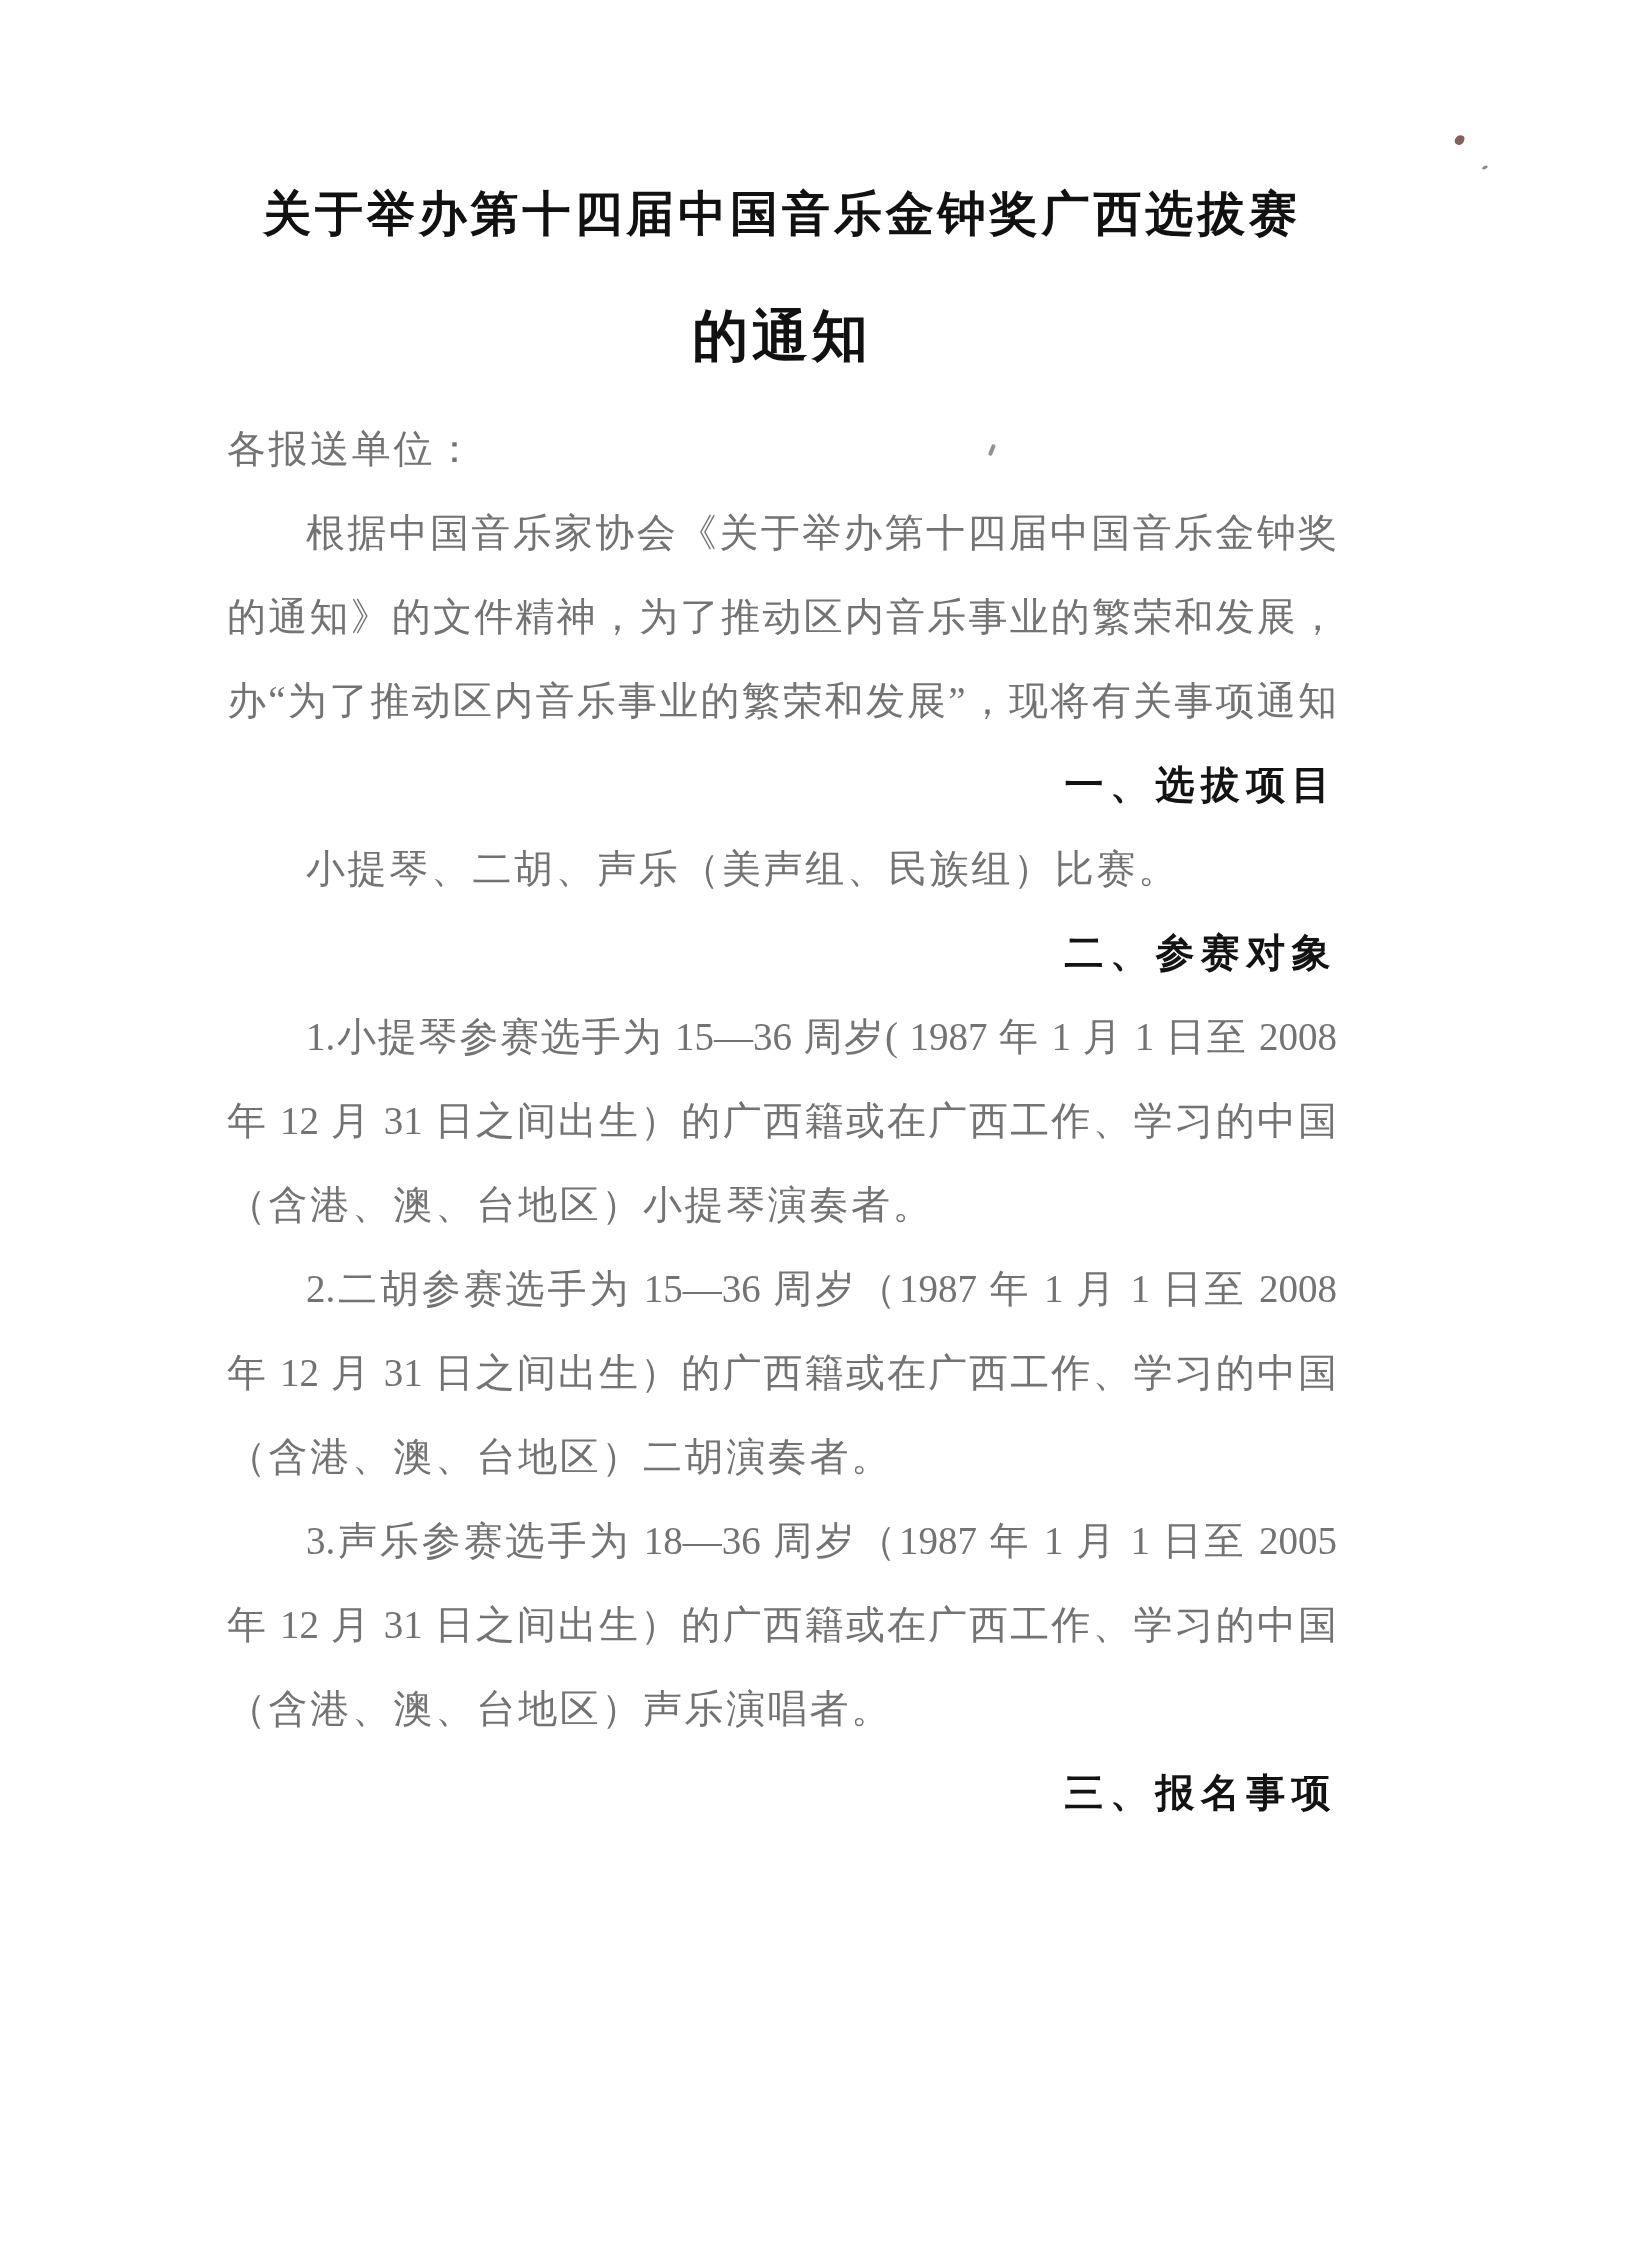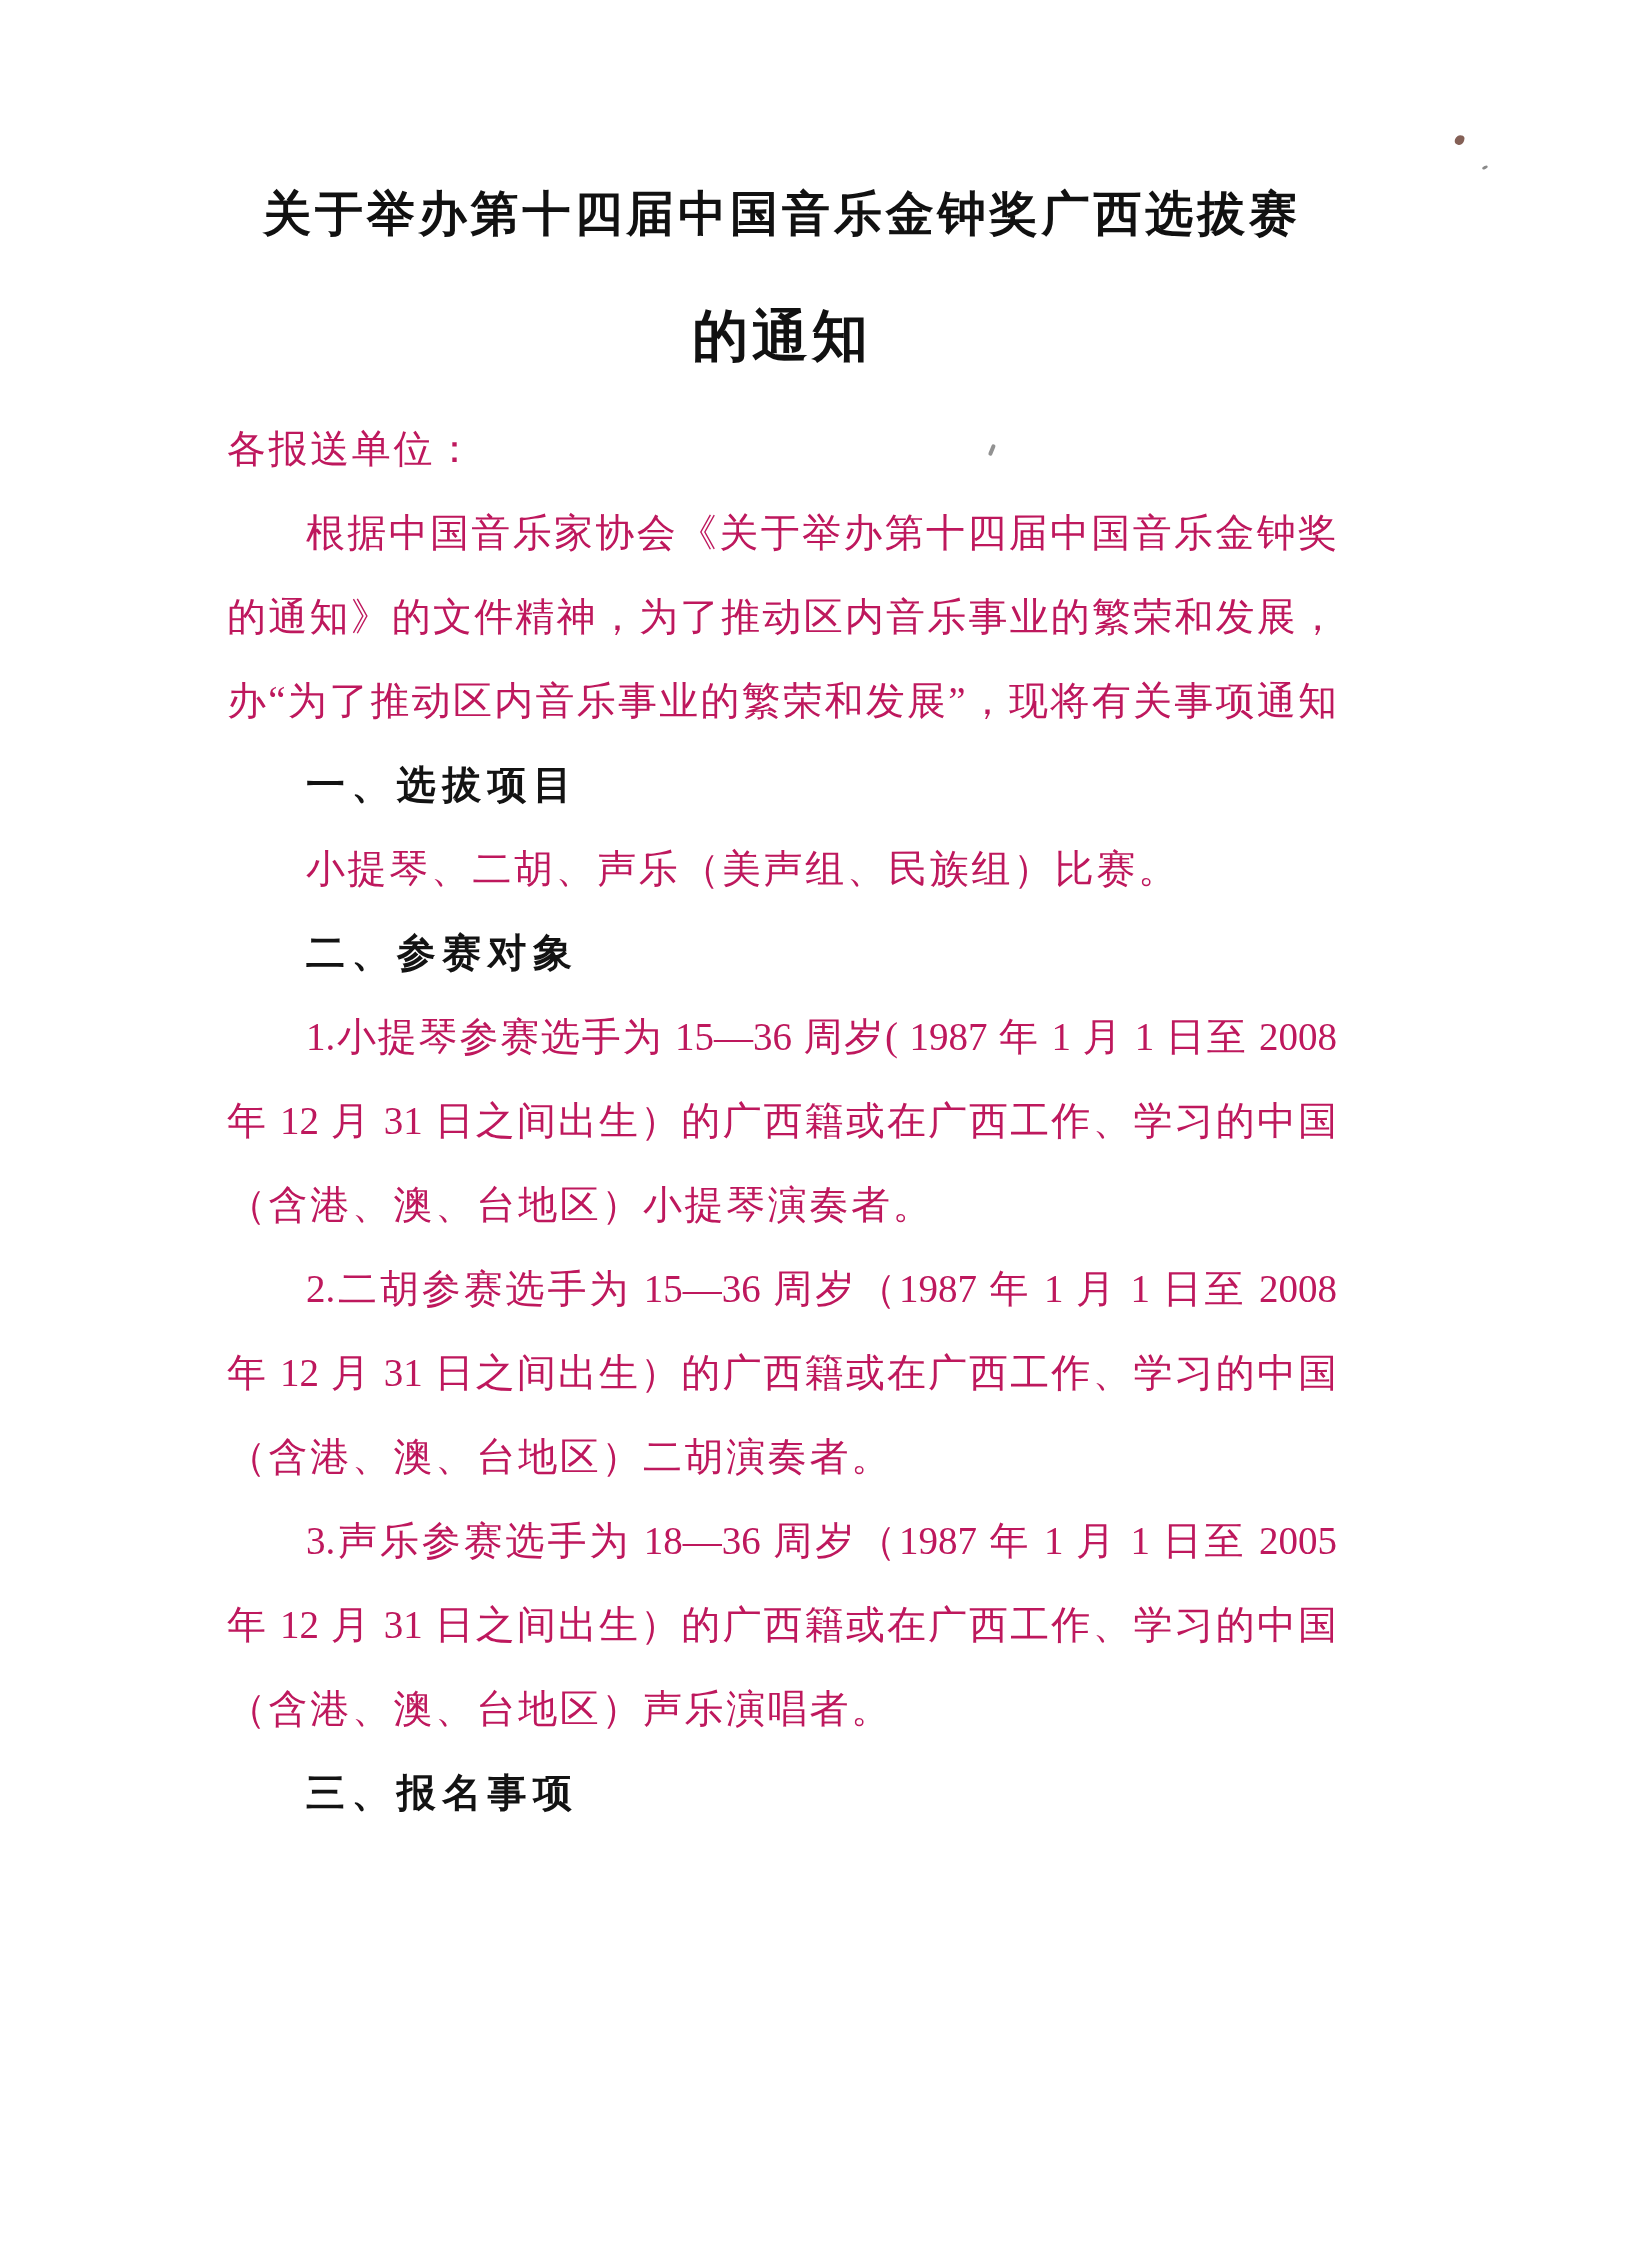--- a/index.html
+++ b/index.html
@@ -41,36 +41,37 @@
     letter-spacing: 3.9px;
     color: #111111;
   }
   .line {
     height: 84px;
     line-height: 84px;
     font-family: "Liberation Serif", serif;
     font-size: 39px;
     letter-spacing: 2.6px;
     white-space: nowrap;
-    color: #be185d;
+    color: #737373;
   }
   
   .jf {
     white-space: normal;
     text-align: justify;
     text-align-last: justify;
     word-break: break-all;
     letter-spacing: 0;
   }
   .indent { text-indent: 79px; }
   .hd {
     font-family: "Liberation Sans", sans-serif;
     font-weight: bold;
     letter-spacing: 6.4px;
     color: #131313;
+    text-align: right;
   }
   
   .artifact { position: absolute; }
   .speck-red {
     left: 1455px; top: 135px; width: 9px; height: 10.3px;
     background: #6e4438; border-radius: 60% 40% 55% 45%;
     transform: rotate(18deg); opacity: .85;
   }
   .speck-dot {
     left: 1482px; top: 166px; width: 5.8px; height: 3.2px;

